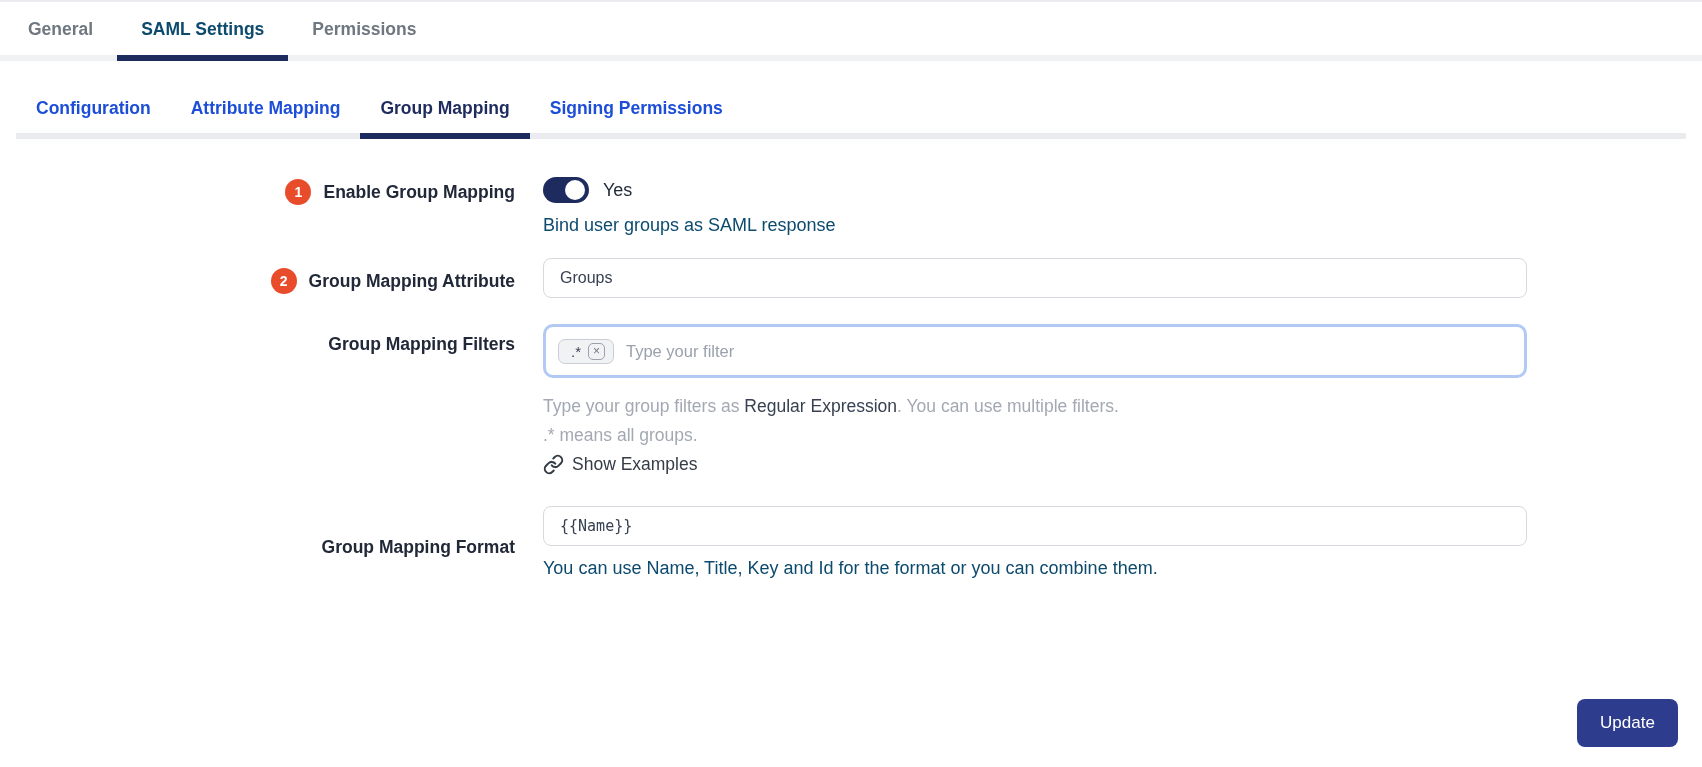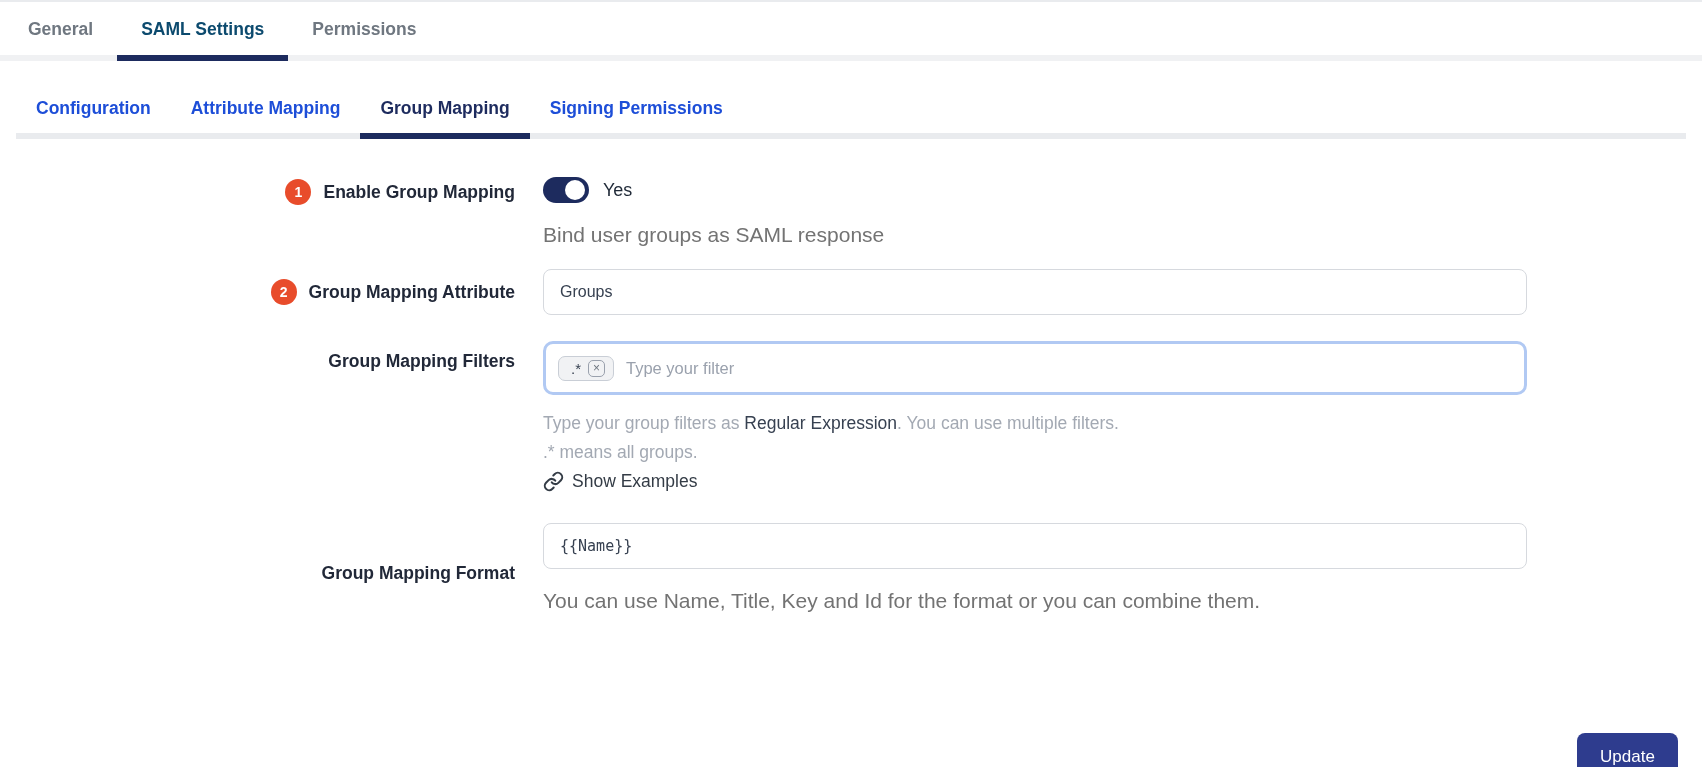--- a/index.html
+++ b/index.html
@@ -30,24 +30,24 @@
   .label { font-size: 17.5px; font-weight: 700; color: #212838; white-space: nowrap; }
   .badge { width: 26px; height: 26px; border-radius: 50%; background: #e84c2b; color: #ffffff;
            font-size: 14px; font-weight: 700; display: flex; align-items: center; justify-content: center; flex: 0 0 26px; }
   .value-col { flex: 1; margin-left: 28px; margin-right: 175px; }
 
   
   .toggle-line { display: flex; align-items: center; gap: 14px; padding-top: 8px; }
   .toggle { width: 46px; height: 26px; border-radius: 13px; background: #1d2b5e; position: relative; cursor: pointer; }
   .toggle .knob { position: absolute; top: 3px; left: 22px; width: 20px; height: 20px; border-radius: 50%; background: #ffffff; }
   .toggle-label { font-size: 18px; font-weight: 500; color: #1f2937; }
-  .hint { font-size: 21px; color: #737373; margin-top: 20px; }
+  .hint { font-size: 18px; color: #0c4a6e; margin-top: 12px; }
 
   
-  .text-input { width: 100%; height: 46px; border: 1px solid #d6d9de; border-radius: 8px;
+  .text-input { width: 100%; height: 40px; border: 1px solid #d6d9de; border-radius: 8px;
                 padding: 0 16px; font-size: 16px; color: #374151; background: #ffffff; outline: none;
                 font-family: "Liberation Sans", sans-serif; }
   .text-input.mono { font-family: "DejaVu Sans Mono", monospace; font-size: 15px; }
 
   
   .filters-field { display: flex; align-items: center; gap: 12px; width: 100%; height: 54px;
                    border: 3px solid #b1c9f3; border-radius: 10px; background: #ffffff; padding: 0 12px; }
   .filter-tag { display: inline-flex; align-items: center; gap: 7px; background: #f1f2f4;
                 border: 1px solid #c9ced6; border-radius: 7px; padding: 3px 8px 3px 12px;
                 font-size: 15px; color: #374151; }

